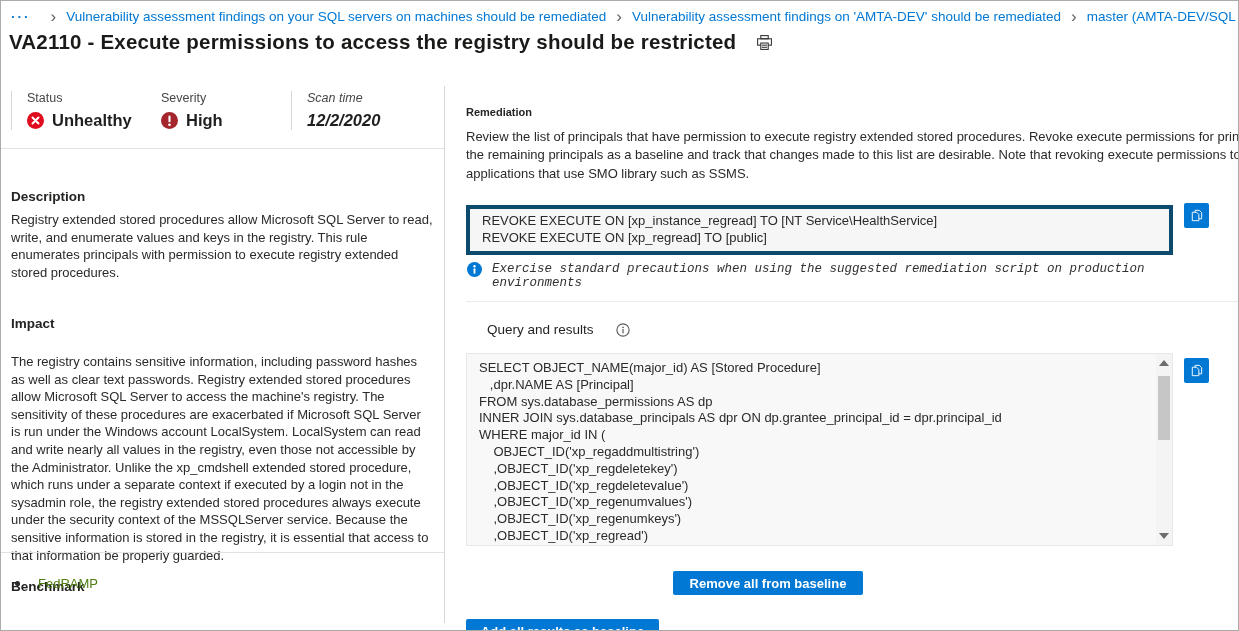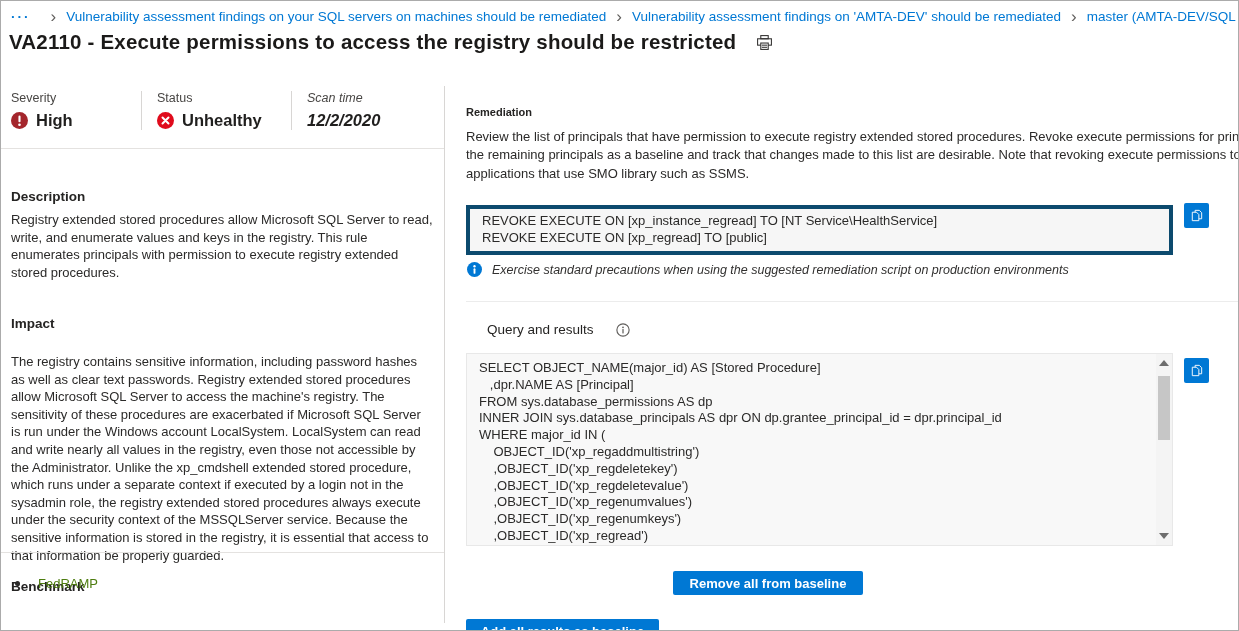--- a/index.html
+++ b/index.html
@@ -52,21 +52,21 @@
   #p-remed{position:absolute;left:465px;top:127px;font-size:13px;line-height:18.3px;
            color:#2b2a29;white-space:pre;}
   .code-block{position:absolute;left:465px;top:204px;width:707px;box-sizing:border-box;
               background:#f6f6f6;border:4px solid #0c4a6e;padding:4px 12px;
               font-size:13px;line-height:16.8px;color:#2b2a29;white-space:pre;}
   .copy-btn{position:absolute;width:25px;height:25px;background:#0078d4;border:none;border-radius:2px;
             display:flex;align-items:center;justify-content:center;cursor:pointer;padding:0;}
   #copy-remed{left:1183px;top:202px;}
   #copy-query{left:1183px;top:357px;}
 
-  .info-note{position:absolute;left:466px;top:261px;display:flex;align-items:flex-end;gap:10px;}
+  .info-note{position:absolute;left:466px;top:261px;display:flex;align-items:flex-start;gap:10px;font-family:Liberation Mono, monospace;}
   .info-note-text{font-style:italic;font-size:12.5px;color:#323130;}
 
   .query-h{position:absolute;left:486px;top:321px;display:flex;align-items:center;gap:22px;
            font-size:13.5px;font-weight:normal;color:#252423;}
 
   .query-box{position:absolute;left:465px;top:352px;width:707px;height:193px;box-sizing:border-box;
              background:#f8f8f8;border:1px solid #e8e8e8;padding:6px 12px;
              font-size:13px;line-height:16.8px;color:#2b2a29;white-space:pre;overflow:hidden;}
   .vscroll{position:absolute;left:1155px;top:353px;width:16px;height:191px;background:#f4f4f4;}
   .sb-arrow{position:absolute;left:3px;width:0;height:0;border-left:5px solid transparent;
@@ -107,43 +107,43 @@
           <rect x="1.5" y="4.5" width="13" height="6" stroke="#323130"></rect>
           <rect x="4.5" y="8.5" width="7" height="6" fill="#fff" stroke="#323130"></rect>
           <line x1="5.5" y1="10.5" x2="10.5" y2="10.5" stroke="#323130"></line>
           <line x1="5.5" y1="12.5" x2="10.5" y2="12.5" stroke="#323130"></line>
         </svg>
       </span>
     </button>
   </div>
 
   <div class="meta">
+    <div class="mc mc2">
+      <span class="meta-label">Status</span>
+      <span class="meta-value">
+        <span style="display:flex;">
+          <svg width="17" height="17" viewBox="0 0 16 16">
+            <circle cx="8" cy="8" r="8" fill="#e00b1c"></circle>
+            <path d="M5.2 5.2 L10.8 10.8 M10.8 5.2 L5.2 10.8" stroke="#fff" stroke-width="1.9" stroke-linecap="round"></path>
+          </svg>
+        </span>
+        <span>Unhealthy</span>
+      </span>
+    </div>
     <div class="mc mc1">
       <span class="meta-label">Severity</span>
       <span class="meta-value">
         <span style="display:flex;">
           <svg width="17" height="17" viewBox="0 0 16 16">
             <circle cx="8" cy="8" r="8" fill="#a4262c"></circle>
             <rect x="7" y="3.4" width="2" height="6.2" rx="1" fill="#fff"></rect>
             <circle cx="8" cy="12" r="1.25" fill="#fff"></circle>
           </svg>
         </span>
         <span>High</span>
-      </span>
-    </div>
-    <div class="mc mc2">
-      <span class="meta-label">Status</span>
-      <span class="meta-value">
-        <span style="display:flex;">
-          <svg width="17" height="17" viewBox="0 0 16 16">
-            <circle cx="8" cy="8" r="8" fill="#e00b1c"></circle>
-            <path d="M5.2 5.2 L10.8 10.8 M10.8 5.2 L5.2 10.8" stroke="#fff" stroke-width="1.9" stroke-linecap="round"></path>
-          </svg>
-        </span>
-        <span>Unhealthy</span>
       </span>
     </div>
     <div class="mc mc3">
       <span class="meta-label">Scan time</span>
       <span class="meta-value">
         <span>12/2/2020</span>
       </span>
     </div>
   </div>
 

